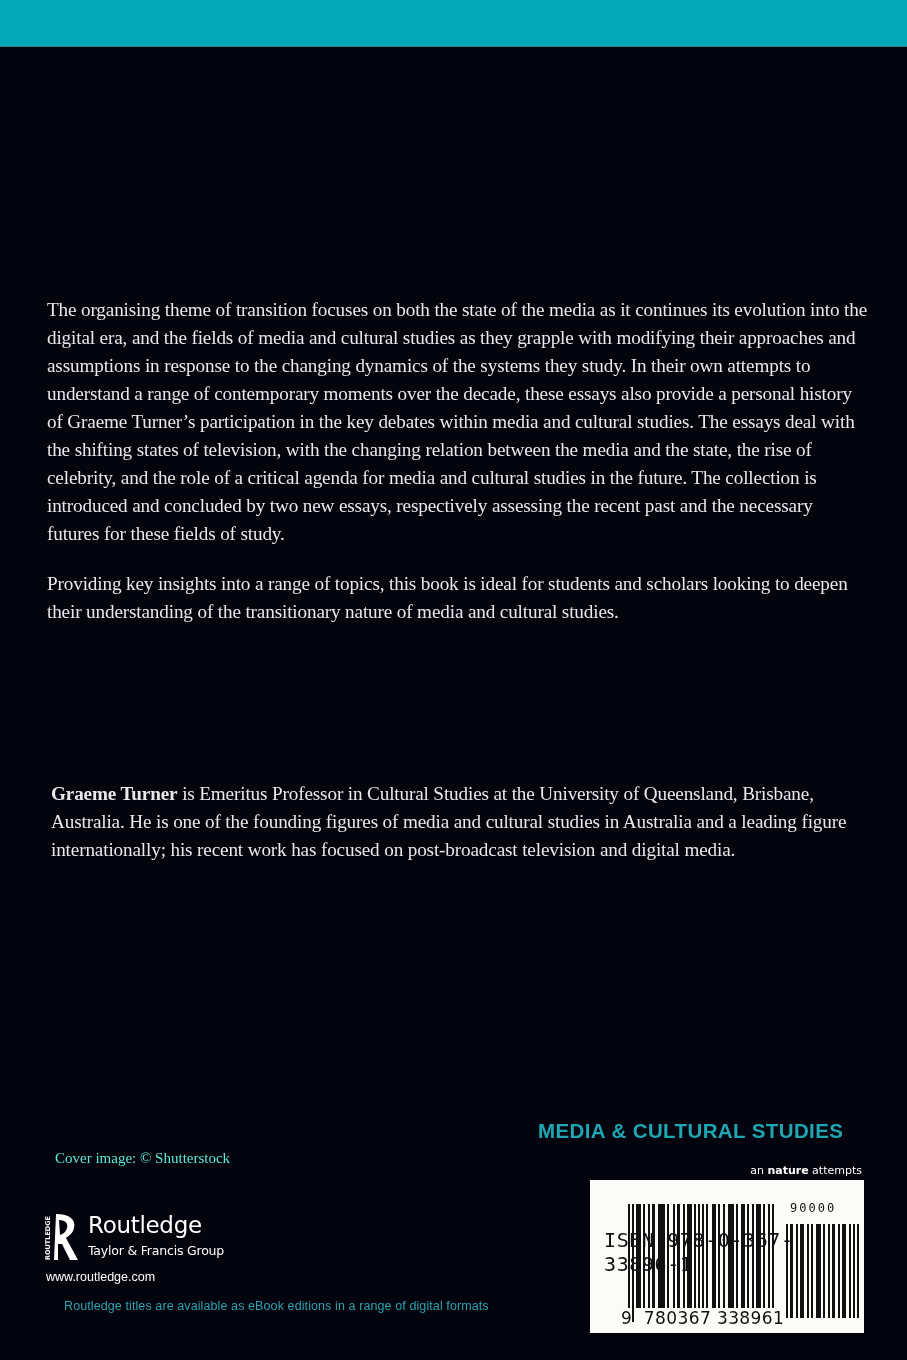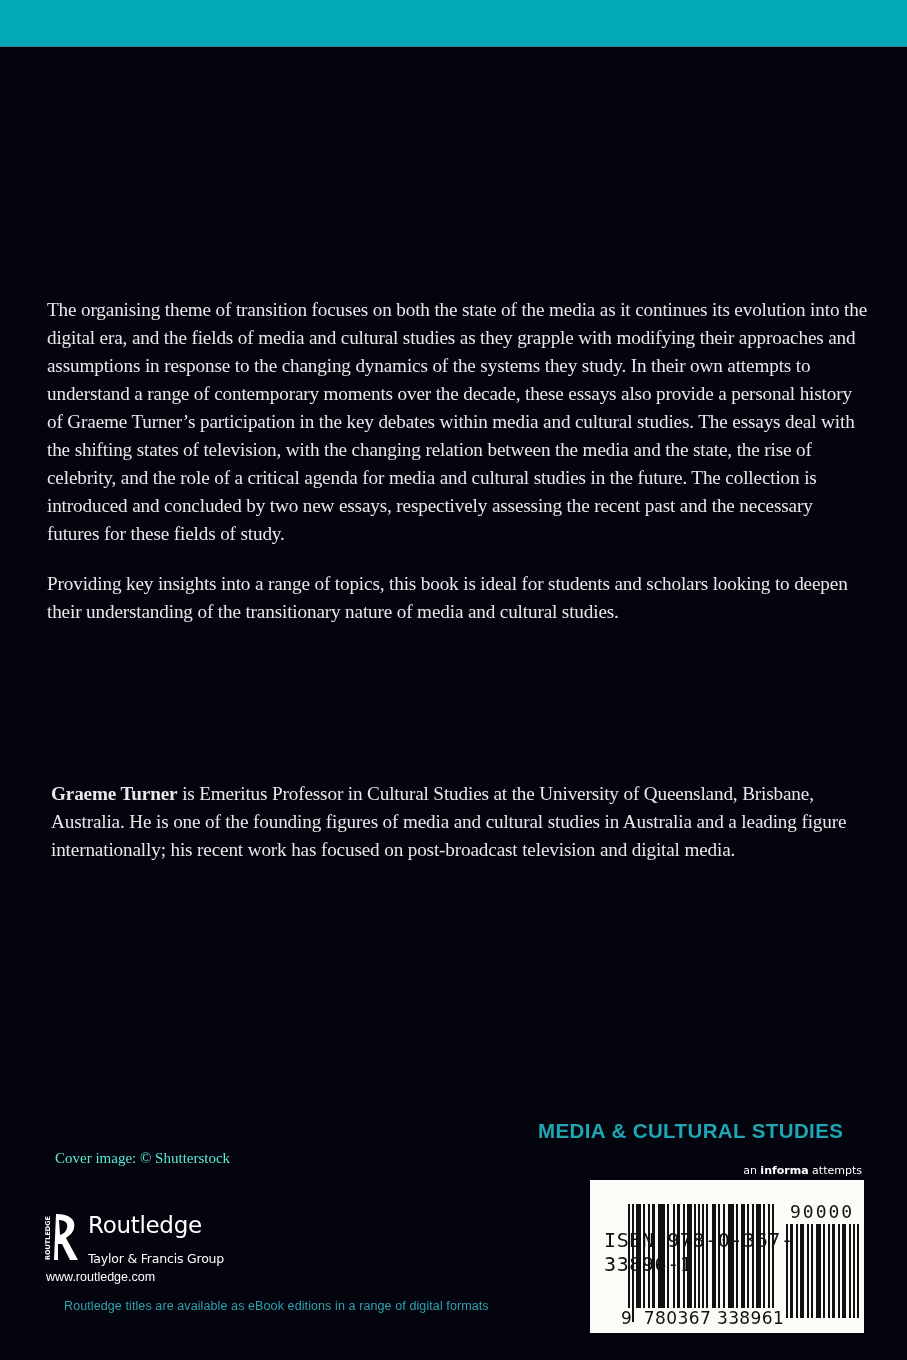--- a/index.html
+++ b/index.html
@@ -46,21 +46,21 @@
       background: #fbfbf7;
     }
     .isbn-text {
       position: absolute; left: 14px; top: 3px;
       font-family: "DejaVu Sans Mono", monospace; font-size: 20px; color: #111;
       letter-spacing: 0.6px;
       margin-top: 45px;
     }
     .price-code {
       position: absolute; left: 200px; top: 21px;
-      font-family: "DejaVu Sans Mono", monospace; font-size: 18px; color: #111;
+      font-family: "DejaVu Sans Mono", monospace; font-size: 12px; color: #111;
       letter-spacing: 2px;
     }
     .bars-main { position: absolute; left: 38px; top: 24px; width: 148px; height: 118px; }
     .bars-addon { position: absolute; left: 196px; top: 44px; width: 74px; height: 94px; }
     .digits {
       position: absolute; left: 4px; top: 128px;
       font-family: "DejaVu Sans", sans-serif; font-size: 17px; color: #111;
       background: transparent; letter-spacing: 0.4px; margin-left: 27px;
     }
     .digits span { background: #fbfbf7; }
@@ -69,21 +69,21 @@
     }
     .logo-mark { position: absolute; left: 0; top: 0; width: 36px; height: 50px; }
     .logo-name {
       position: absolute; left: 44px; top: 0px;
       font-family: "DejaVu Sans", sans-serif; font-size: 23px; color: #fff;
       letter-spacing: -0.3px;
     }
     .logo-sub {
       position: absolute; left: 44px; top: 31px;
       font-family: "DejaVu Sans", sans-serif; font-size: 12.5px; color: #fff;
-      letter-spacing: -0.2px; white-space: nowrap; margin-top: 8px;
+      letter-spacing: -0.2px; white-space: nowrap;
     }
     .website {
       position: absolute; left: 46px; top: 1270px;
       font-family: Liberation Sans, sans-serif; font-size: 12.5px; color: #fff;
     }
     .ebook {
       position: absolute; left: 64px; top: 1299px;
       font-family: "Liberation Sans", sans-serif; font-size: 12.5px; color: #2fa2ad;
       letter-spacing: 0.1px;
     }
@@ -99,21 +99,21 @@
 </div>
 
 <div class="bio">
   <p><b>Graeme Turner</b><span> is Emeritus Professor in Cultural Studies at the University of Queensland, Brisbane, Australia. He is one of the founding figures of media and cultural studies in Australia and a leading figure internationally; his recent work has focused on post-broadcast television and digital media.</span></p>
 </div>
 
 <div class="cover-credit">Cover image: © Shutterstock</div>
 
 <div class="series">MEDIA &amp; CULTURAL STUDIES</div>
 
-<div class="informa"><span>an </span><b>informa</b><span> attempts</span></div>
+<div class="informa"><span>an </span><b>nature</b><span> attempts</span></div>
 
 <div class="barcode-box">
   <div class="isbn-text">ISBN 978-0-367-33896-1</div>
   <div class="price-code">90000</div>
   <svg class="bars-main" viewBox="0 0 148 118" preserveAspectRatio="none">
     <g fill="#111">
       <rect x="0" y="0" width="2" height="118"></rect>
         <rect x="4" y="0" width="2" height="118"></rect>
       <rect x="8" y="0" width="5" height="104"></rect>
         <rect x="15" y="0" width="2" height="104"></rect>

